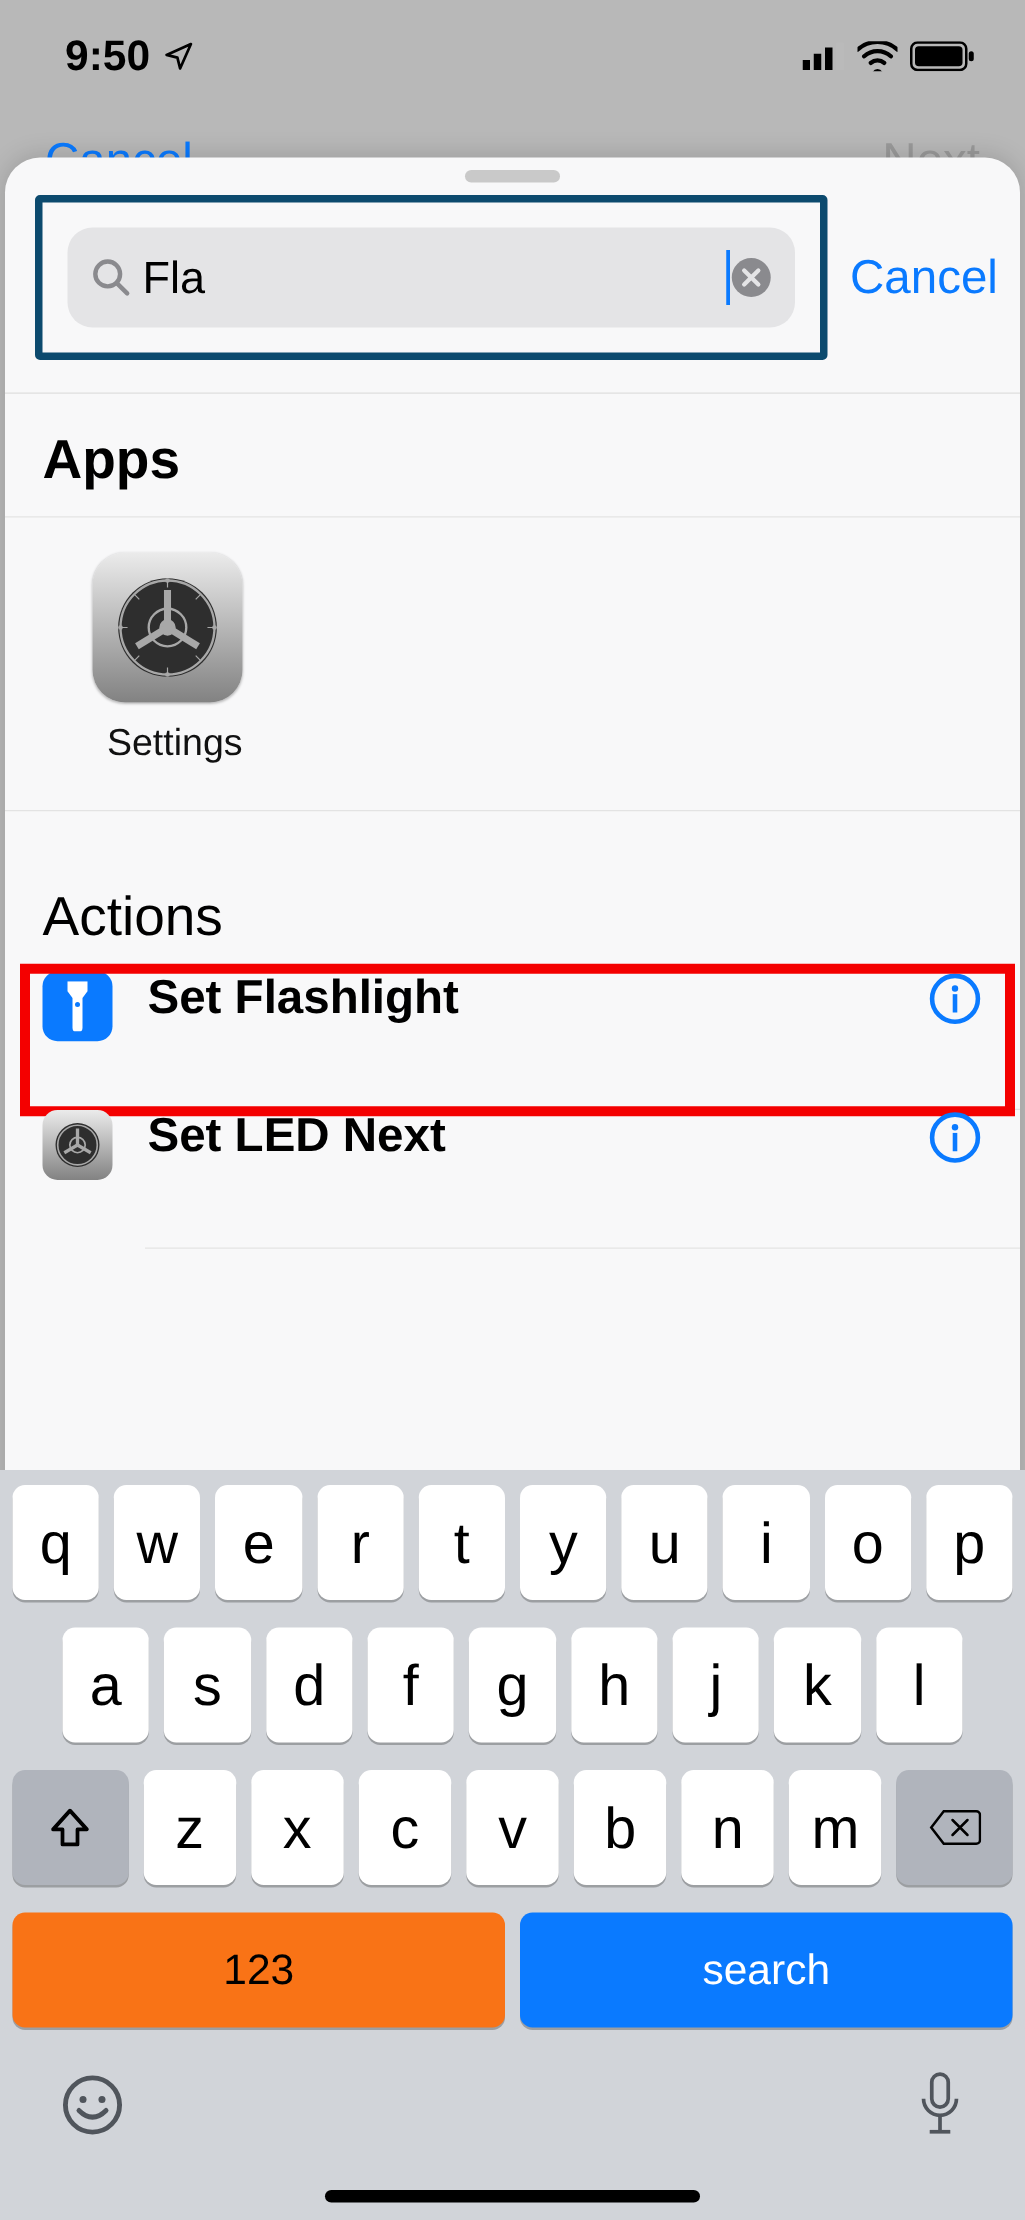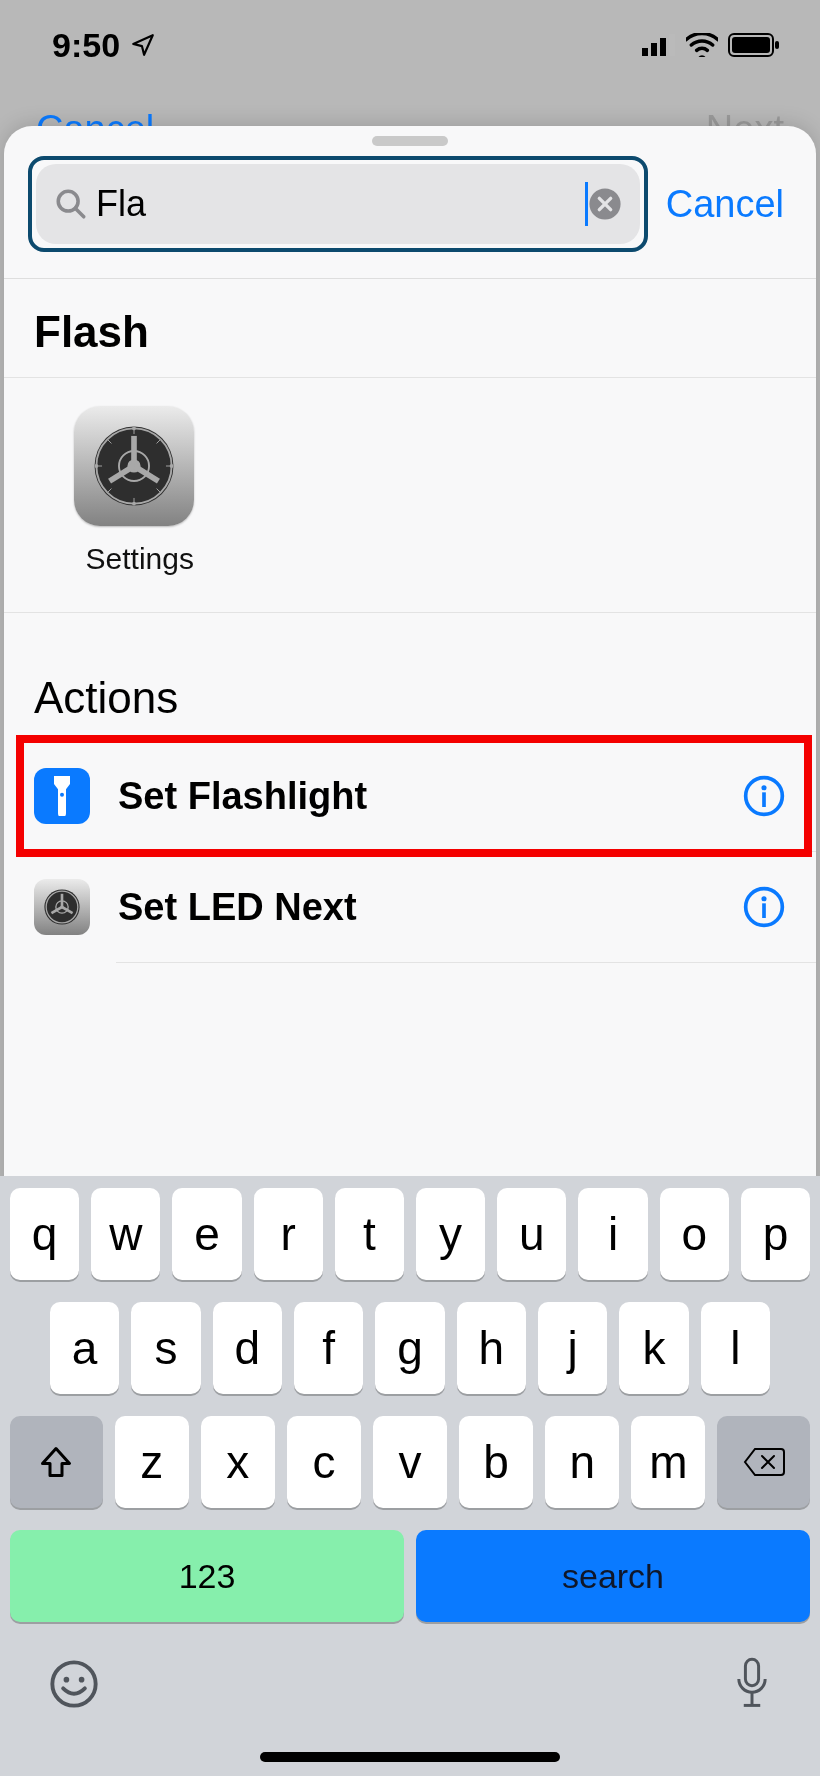--- a/index.html
+++ b/index.html
@@ -13,58 +13,58 @@
 
   
   .under-text { position: absolute; top: 108px; left: 0; right: 0; display: flex; justify-content: space-between; padding: 0 36px; font-size: 38px; font-weight: 400; color: #0a7aff; z-index: 0; }
   .under-next { color: #9a9a9a; }
 
   
   .sheet { position: absolute; top: 126px; left: 4px; right: 4px; bottom: 0; background: #f8f8f9; border-top-left-radius: 28px; border-top-right-radius: 28px; z-index: 2; box-shadow: 0 -2px 20px rgba(0,0,0,0.15); }
   .grabber { position: absolute; top: 10px; left: 50%; width: 76px; height: 10px; margin-left: -38px; background: #c9c9c9; border-radius: 6px; }
 
   .search-row { display: flex; align-items: center; padding: 30px 24px 26px 24px; gap: 18px; }
-  .search-highlight { border: 4px solid #0c4a6e; padding: 4px; flex: 1; border-radius: 16px; }
+  .search-highlight { border: 6px solid #0c4a6e; padding: 20px; flex: 1; border-radius: 4px; }
   .search-field { display: flex; align-items: center; height: 80px; background: #e4e4e6; border-radius: 20px; padding: 0 18px; }
   .search-field input { flex: 1; border: none; outline: none; background: transparent; font-size: 36px; color: #000; padding: 0 8px; }
   .search-field .caret { width: 3px; height: 44px; background: #0a7aff; margin-left: -6px; animation: blink 1s infinite; }
   @keyframes blink { 50% { opacity: 0; } }
   .cancel-link { color: #0a7aff; font-size: 38px; padding-right: 8px; }
 
   .sheet hr.full { border: none; border-top: 1px solid #dedede; }
   .section-title { font-size: 44px; font-weight: 700; margin-bottom: 18px; }
   .sec-divider { border: none; border-top: 1px solid #e3e3e3; margin: 20px -30px 0 -30px; }
 
   .apps-section { padding: 28px 30px 36px 30px; }
   .app-cell { display: flex; flex-direction: column; align-items: flex-end; width: 160px; padding-top: 28px; gap: 16px; }
   .app-icon-wrap { width: 120px; height: 120px; border-radius: 26px; background: linear-gradient(#ebebeb,#828282); display: flex; align-items: center; justify-content: center; box-shadow: 0 1px 2px rgba(0,0,0,0.25);}
   .app-label { font-size: 30px; color: #111; }
 
   .actions-section { padding: 24px 0 0 0; }
   .actions-title { font-size: 44px; font-weight: 400; padding: 0 30px 18px 30px; }
-  .action-row { position: relative; display: flex; align-items: center; height: 110px; padding: 0 30px; }
+  .action-row { position: relative; display: flex; height: 110px; padding: 0 30px; }
   .action-row .action-icon { width: 56px; height: 56px; border-radius: 12px; display:flex; align-items:center; justify-content:center; }
   .action-row .action-title { flex: 1; font-size: 38px; font-weight: 600; padding-left: 28px; }
   .action-row .info { color: #0a7aff; }
   .row-sep { border: none; border-top: 1px solid #e3e3e3; margin-left: 112px; }
   .row-highlight { border: 8px solid #f40000; position: absolute; left: 12px; right: 4px; top: -6px; bottom: -6px; pointer-events:none; }
 
   .flashlight-chip { background: #0a7aff; }
   .settings-chip { background: linear-gradient(#ebebeb,#828282); }
 
   
   .keyboard { position: absolute; left: 0; right: 0; bottom: 0; height: 600px; background: #d1d4d9; padding: 12px 8px 0 8px; z-index: 3; }
   .krow { display: flex; gap: 12px; margin-bottom: 22px; padding: 0 2px; }
   .krow.mid { padding: 0 42px; }
   .key { flex: 1; height: 92px; background: #fff; border-radius: 10px; box-shadow: 0 2px 0 rgba(0,0,0,0.25); display:flex; align-items:center; justify-content:center; font-size: 46px; color:#000; }
   .key.dark { background: #b0b4bc; }
   .key.fn { font-size: 34px; }
   .key.space { flex: 4.4; font-size: 34px; }
-  .key.search { flex: 2; background: #0a7aff; color:#0f172a; font-size: 34px; }
-  .key.num { flex: 2; background: #86efac; font-size: 34px; }
+  .key.search { flex: 2; background: #0a7aff; color:#ffffff; font-size: 34px; }
+  .key.num { flex: 2; background: #f97316; font-size: 34px; }
   .krow.bottom { padding: 0 2px; }
   .kb-footer { display:flex; justify-content:space-between; align-items:center; padding: 12px 40px 0 40px; }
   .home-indicator { position:absolute; bottom:14px; left:50%; width:300px; height:10px; margin-left:-150px; background:#000; border-radius:6px; }
 
   svg { display: block; }
 </style>
 </head>
 <body>
 
 <div class="screen">
@@ -128,21 +128,21 @@
               </svg>
           </span>
         </div>
       </div>
       <span class="cancel-link">Cancel</span>
     </div>
 
     <hr class="full">
 
     <div class="apps-section">
-      <div class="section-title">Flash</div>
+      <div class="section-title">Apps</div>
       <hr class="sec-divider">
       <div class="app-cell">
         <div class="app-icon-wrap">
           <svg width="94" height="94" viewBox="0 0 100 100">
             <circle cx="50" cy="50" r="42" fill="#2e2e2e"></circle>
             <g stroke="#a8a8a8" stroke-width="2" fill="none">
               <circle cx="50" cy="50" r="40"></circle>
               <circle cx="50" cy="50" r="16"></circle>
               <circle cx="50" cy="50" r="6" fill="#a8a8a8"></circle>
               <line x1="50" y1="50" x2="50" y2="18" stroke-width="6"></line>

